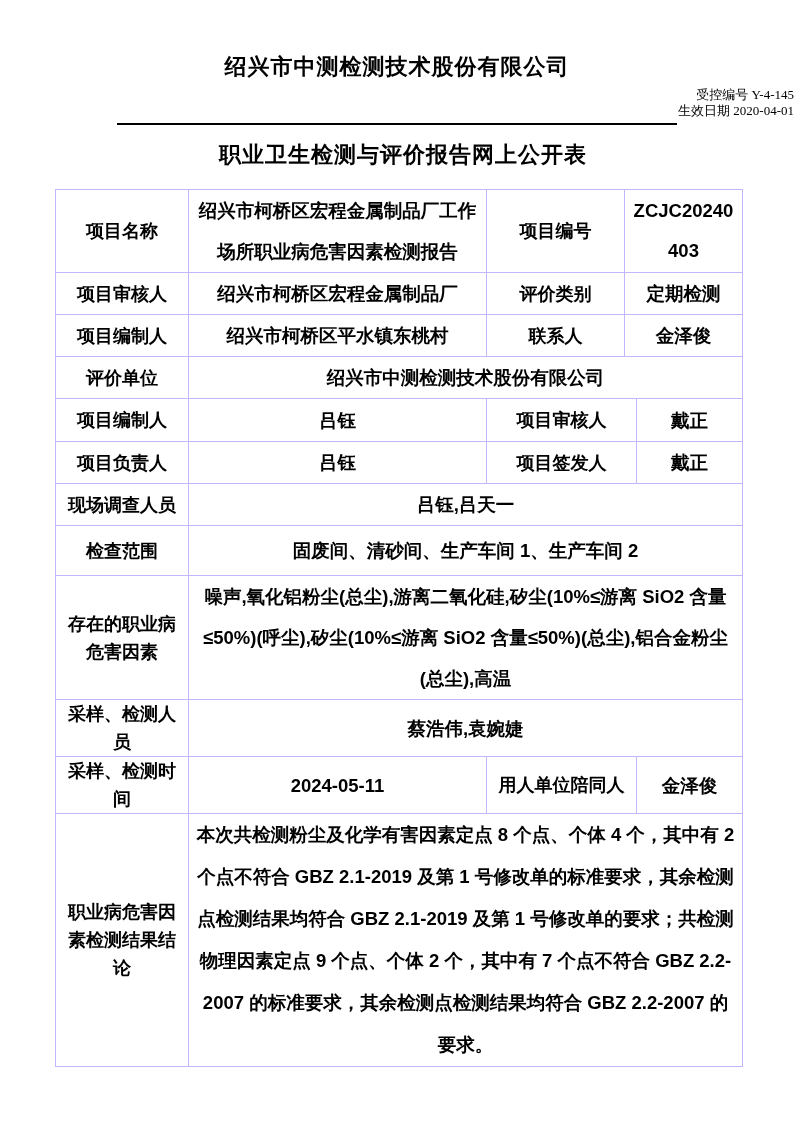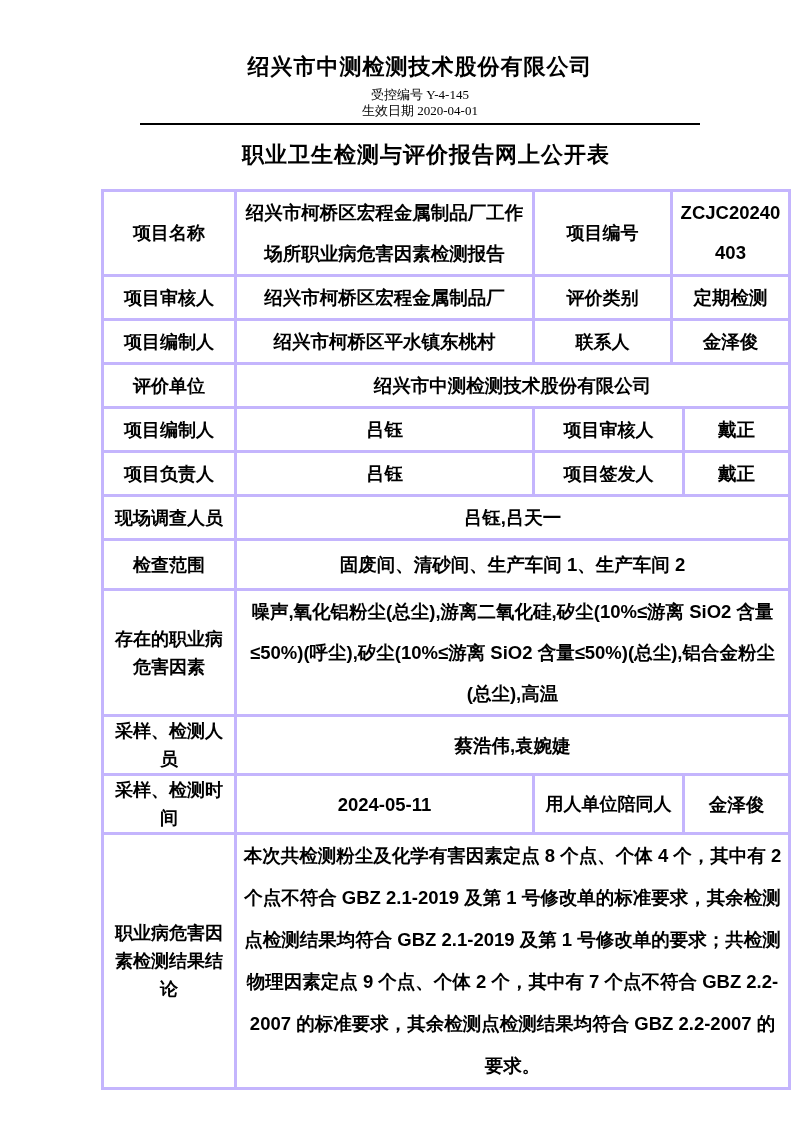--- a/index.html
+++ b/index.html
@@ -4,49 +4,48 @@
 <style>
   html,body{margin:0;padding:0;background:#ffffff;}
   .page{
     position:relative;
     width:794px;height:1123px;
     background:#ffffff;color:#000;
     font-family:"Liberation Sans", sans-serif;
     overflow:hidden;
     box-sizing:border-box;
     padding-top:54px;
-    padding-left:46px;
   }
   .company{
     font-size:22px;font-weight:700;text-align:center;
     line-height:26px;letter-spacing:1px;
   }
   .meta{
-    font-size:13px;font-weight:400;text-align:center;
+    font-size:13px;font-weight:400;text-align:right;
     font-family:"Liberation Serif", serif;
     line-height:16px;
   }
   .meta.first{margin-top:7px;}
   .rule{
     width:560px;margin:4px auto 0 auto;
     border-top:2px solid #000;height:0;
   }
   .title{
     font-size:22px;font-weight:700;text-align:center;
     margin:15px 0 0 12px;line-height:30px;letter-spacing:1px;
   }
   table.form{
     margin:19px 0 0 55px;
     border-collapse:collapse;table-layout:fixed;
     width:687px;
     font-size:18.5px;font-weight:700;
     line-height:41px;
   }
   table.form td{
-    border:3px solid #c4b5fd;
+    border:1px solid #c4b5fd;
     text-align:center;vertical-align:middle;
     padding:0 6px;
     overflow:hidden;
     word-break:break-word;
   }
   td.lab{font-size:18px;padding:0 1px;line-height:28px;}
   td.val{padding:0 12px;}
   td.code{word-break:break-all;padding:0 4px;line-height:40px;}
   td.wide-lab{padding:0 2px;}
   td.just{

